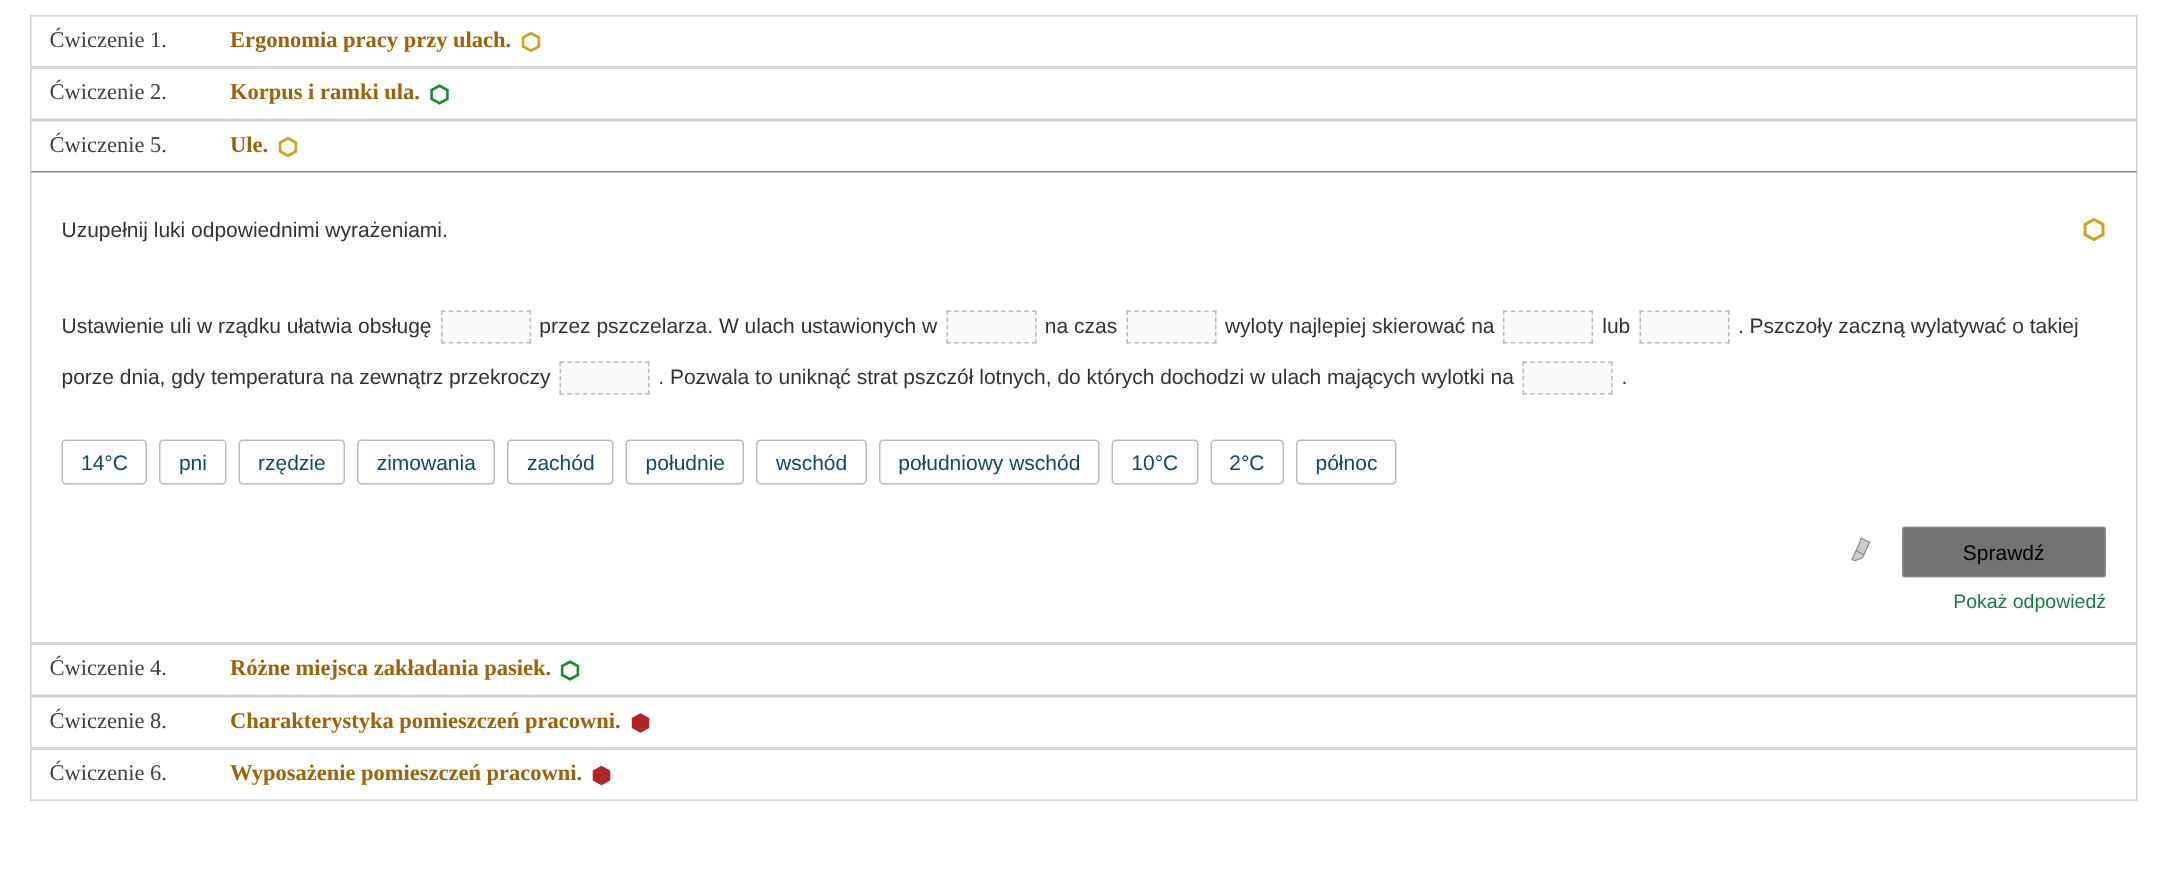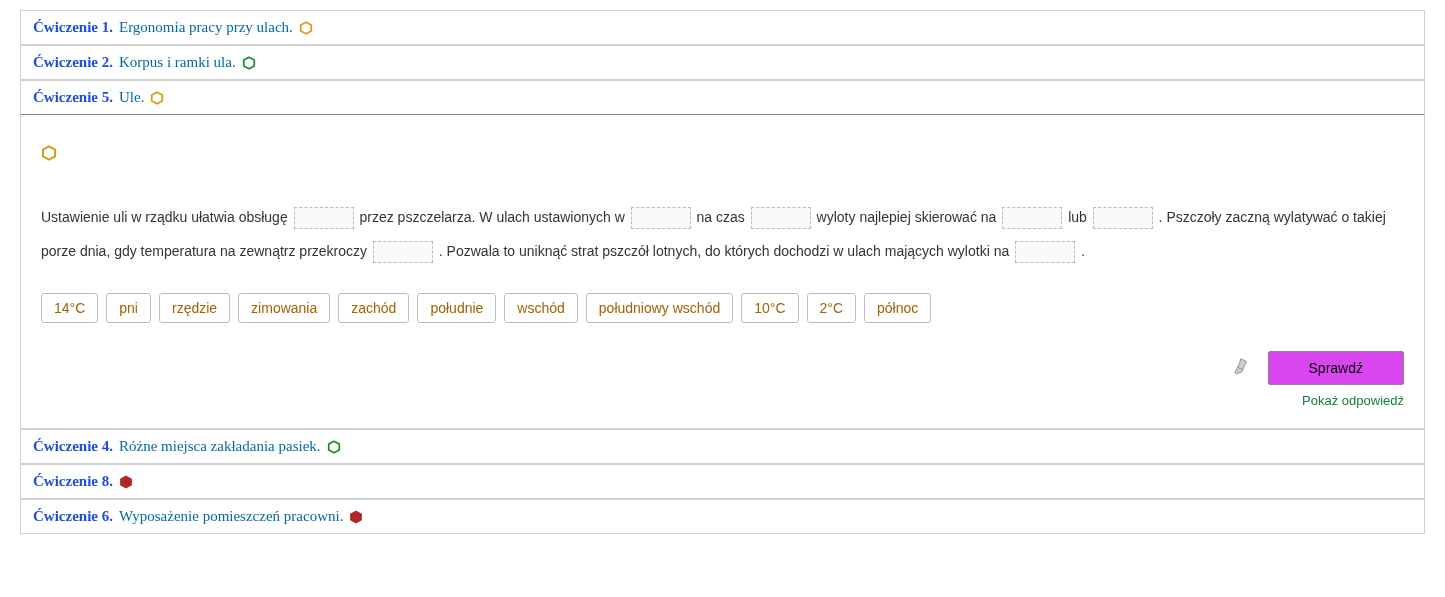--- a/index.html
+++ b/index.html
@@ -17,26 +17,27 @@
     background: #fff;
     display: flex;
     align-items: center;
     gap: 6px;
     cursor: pointer;
   }
   .exercise-header.active-top {
     border-bottom: 1px solid #888;
   }
   .exercise-label {
+    font-weight: normal;
+    color: #404040;
+  }
+  .exercise-title {
     font-weight: bold;
-    color: #1d4ed8;
-  }
-  .exercise-title {
-    font-weight: normal;
-    color: #0369a1;
+    color: #a16207;
+    margin-left: 36px;
   }
   .hex-icon {
     width: 14px;
     height: 14px;
     display: inline-flex;
     align-items: center;
     justify-content: center;
   }
   .hex-icon svg { display: block; }
   .exercise-body {
@@ -81,21 +82,21 @@
     display:flex;
     flex-wrap: wrap;
     gap: 8px;
     margin-bottom: 28px;
   }
   .option {
     border: 1px solid #bbb;
     border-radius: 3px;
     padding: 6px 12px;
     font-size: 14px;
-    color: #a16207;
+    color: #0c4a6e;
     cursor: grab;
     background: #fff;
   }
   .actions {
     display:flex;
     flex-direction: column;
     align-items: flex-end;
     gap: 8px;
   }
   .actions-top {
@@ -104,21 +105,21 @@
     gap: 18px;
   }
   .eraser-icon {
     color: #777;
     cursor:pointer;
     transform: rotate(-20deg);
     font-size:16px;
   }
   .check-btn {
     border: 1px solid #888;
-    background: #d946ef;
+    background: #737373;
     padding: 8px 40px;
     font-size: 14px;
     cursor:pointer;
     border-radius:2px;
     font-family: Arial, sans-serif;
     text-align: center;
   }
   .show-answer {
     font-size: 13px;
     color: #15803d;
@@ -153,20 +154,21 @@
   <span class="exercise-title">Ule.</span>
   <span class="hex-icon">
     <svg width="14" height="14" viewBox="0 0 24 24">
         <polygon points="12,2 21,7 21,17 12,22 3,17 3,7" fill="none" stroke="#d4a017" stroke-width="3"></polygon>
       </svg>
   </span>
 </div>
 
 <div class="exercise-body">
   <div class="instruction-row">
+    <div class="instruction">Uzupełnij luki odpowiednimi wyrażeniami.</div>
     <span class="hex-icon body-hex">
       <svg width="16" height="16" viewBox="0 0 24 24">
           <polygon points="12,2 21,7 21,17 12,22 3,17 3,7" fill="none" stroke="#d4a017" stroke-width="3"></polygon>
         </svg>
     </span>
   </div>
 
   <div class="fill-text">
     <span>Ustawienie uli w rządku ułatwia obsługę </span>
     <span class="gap"></span>
@@ -218,20 +220,21 @@
   <span class="exercise-title">Różne miejsca zakładania pasiek.</span>
   <span class="hex-icon">
     <svg width="14" height="14" viewBox="0 0 24 24">
         <polygon points="12,2 21,7 21,17 12,22 3,17 3,7" fill="none" stroke="#1a8f2f" stroke-width="3"></polygon>
       </svg>
   </span>
 </div>
 
 <div class="exercise-header">
   <span class="exercise-label">Ćwiczenie 8.</span>
+  <span class="exercise-title">Charakterystyka pomieszczeń pracowni.</span>
   <span class="hex-icon">
     <svg width="14" height="14" viewBox="0 0 24 24">
         <polygon points="12,2 21,7 21,17 12,22 3,17 3,7" fill="#b02626" stroke="#b02626" stroke-width="2"></polygon>
       </svg>
   </span>
 </div>
 
 <div class="exercise-header">
   <span class="exercise-label">Ćwiczenie 6.</span>
   <span class="exercise-title">Wyposażenie pomieszczeń pracowni.</span>

